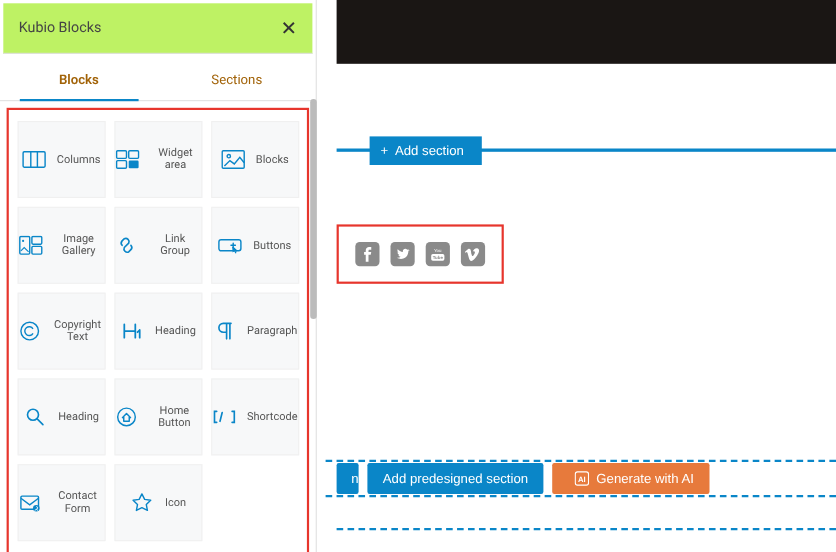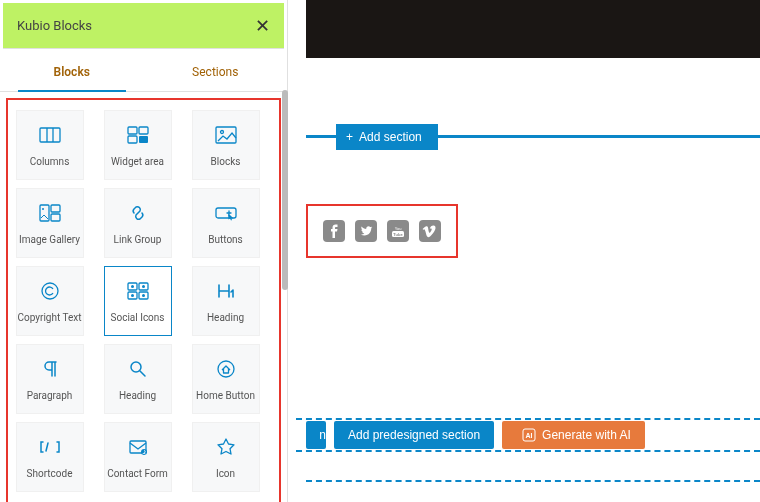--- a/index.html
+++ b/index.html
@@ -9,21 +9,21 @@
 .panel-header { height: 46px; background: #bef264; display: flex; align-items: center; justify-content: space-between; padding: 0 14px; border-bottom: 1px solid #e0e0e0; margin: 3px; }
 .close-btn { font-size: 18px; color: #333; cursor: pointer; background: none; border: none; }
 
 .tabs { display: flex; height: 40px; border-bottom: 1px solid #e0e0e0; }
 .tab { flex: 1; display: flex; align-items: center; justify-content: center; font-size: 12px; color: #a16207; cursor: pointer; position: relative; }
 .tab.active { font-weight: 600; }
 .tab.active::after { content: ""; position: absolute; bottom: -1px; left: 18px; right: 18px; height: 2px; background: var(--accent); }
 
 .blocks-container { position: relative; padding: 10px; border: 2px solid var(--highlight); margin: 6px 6px 0 6px; height: 408px; overflow: hidden; }
 .blocks-grid { display: grid; grid-template-columns: repeat(3, 80px); gap: 8px; justify-content: center; }
-.block-item { width: 68px; height: 70px; background: #f7f8f9; border: 1px solid #f0f0f0; display: flex; flex-direction: column; align-items: center; justify-content: center; gap: 10px; cursor: pointer; }
+.block-item { width: 80px; height: 70px; background: #f7f8f9; border: 1px solid #f0f0f0; display: flex; flex-direction: row; align-items: center; justify-content: center; gap: 10px; cursor: pointer; }
 .block-item.selected { background: #fff; border: 1px solid var(--accent); }
 .block-icon { width: 22px; height: 22px; display: flex; align-items: center; justify-content: center; }
 .block-label { font-size: 10px; color: #555; text-align: center; line-height: 1.1; }
 
 .scrollbar { position: absolute; right: -1px; top: 90px; width: 6px; height: 200px; background: #bbb; border-radius: 3px; }
 
 .canvas { position: absolute; left: 296px; top: 0; right: 0; height: 502px; background: #fff; }
 .hero { position: absolute; left: 10px; top: 0; right: 0; height: 58px; background: #1a1614; }
 .divider1 { position: absolute; left: 10px; right: 0; top: 135px; height: 3px; background: var(--accent); }
 .add-section-btn { position: absolute; left: 40px; top: 124px; height: 26px; background: var(--accent); color: #fff; border: none; padding: 0 16px 0 10px; font-size: 12px; display: flex; align-items: center; gap: 6px; cursor: pointer; }
@@ -123,35 +123,20 @@
           <div class="block-label">Buttons</div>
         </div>
         <div class="block-item">
           <div class="block-icon">
             <svg width="20" height="20" viewBox="0 0 20 20">
               <circle cx="10" cy="10" r="8" fill="none" stroke="#0a86c8" stroke-width="1.3"></circle>
               <path d="M13 8 a4 4 0 1 0 0 4" fill="none" stroke="#0a86c8" stroke-width="1.3"></path>
             </svg>
           </div>
           <div class="block-label">Copyright Text</div>
-        </div>
-        <div class="block-item selected">
-          <div class="block-icon">
-            <svg width="22" height="18" viewBox="0 0 22 18">
-              <rect x="1" y="1" width="9" height="7" rx="1" fill="none" stroke="#0a86c8" stroke-width="1.3"></rect>
-              <rect x="12" y="1" width="9" height="7" rx="1" fill="none" stroke="#0a86c8" stroke-width="1.3"></rect>
-              <rect x="1" y="10" width="9" height="7" rx="1" fill="none" stroke="#0a86c8" stroke-width="1.3"></rect>
-              <rect x="12" y="10" width="9" height="7" rx="1" fill="none" stroke="#0a86c8" stroke-width="1.3"></rect>
-              <circle cx="5.5" cy="4.5" r="1.5" fill="#0a86c8"></circle>
-              <circle cx="16.5" cy="4.5" r="1.5" fill="#0a86c8"></circle>
-              <circle cx="5.5" cy="13.5" r="1.5" fill="#0a86c8"></circle>
-              <circle cx="16.5" cy="13.5" r="1.5" fill="#0a86c8"></circle>
-            </svg>
-          </div>
-          <div class="block-label">Social Icons</div>
         </div>
         <div class="block-item">
           <div class="block-icon">
             <svg width="20" height="18" viewBox="0 0 20 18">
               <path d="M3 3 V15 M13 3 V15 M3 9 H13 M17 8 V15 M15 10 L17 8" fill="none" stroke="#0a86c8" stroke-width="1.6" stroke-linecap="round"></path>
             </svg>
           </div>
           <div class="block-label">Heading</div>
         </div>
         <div class="block-item">

